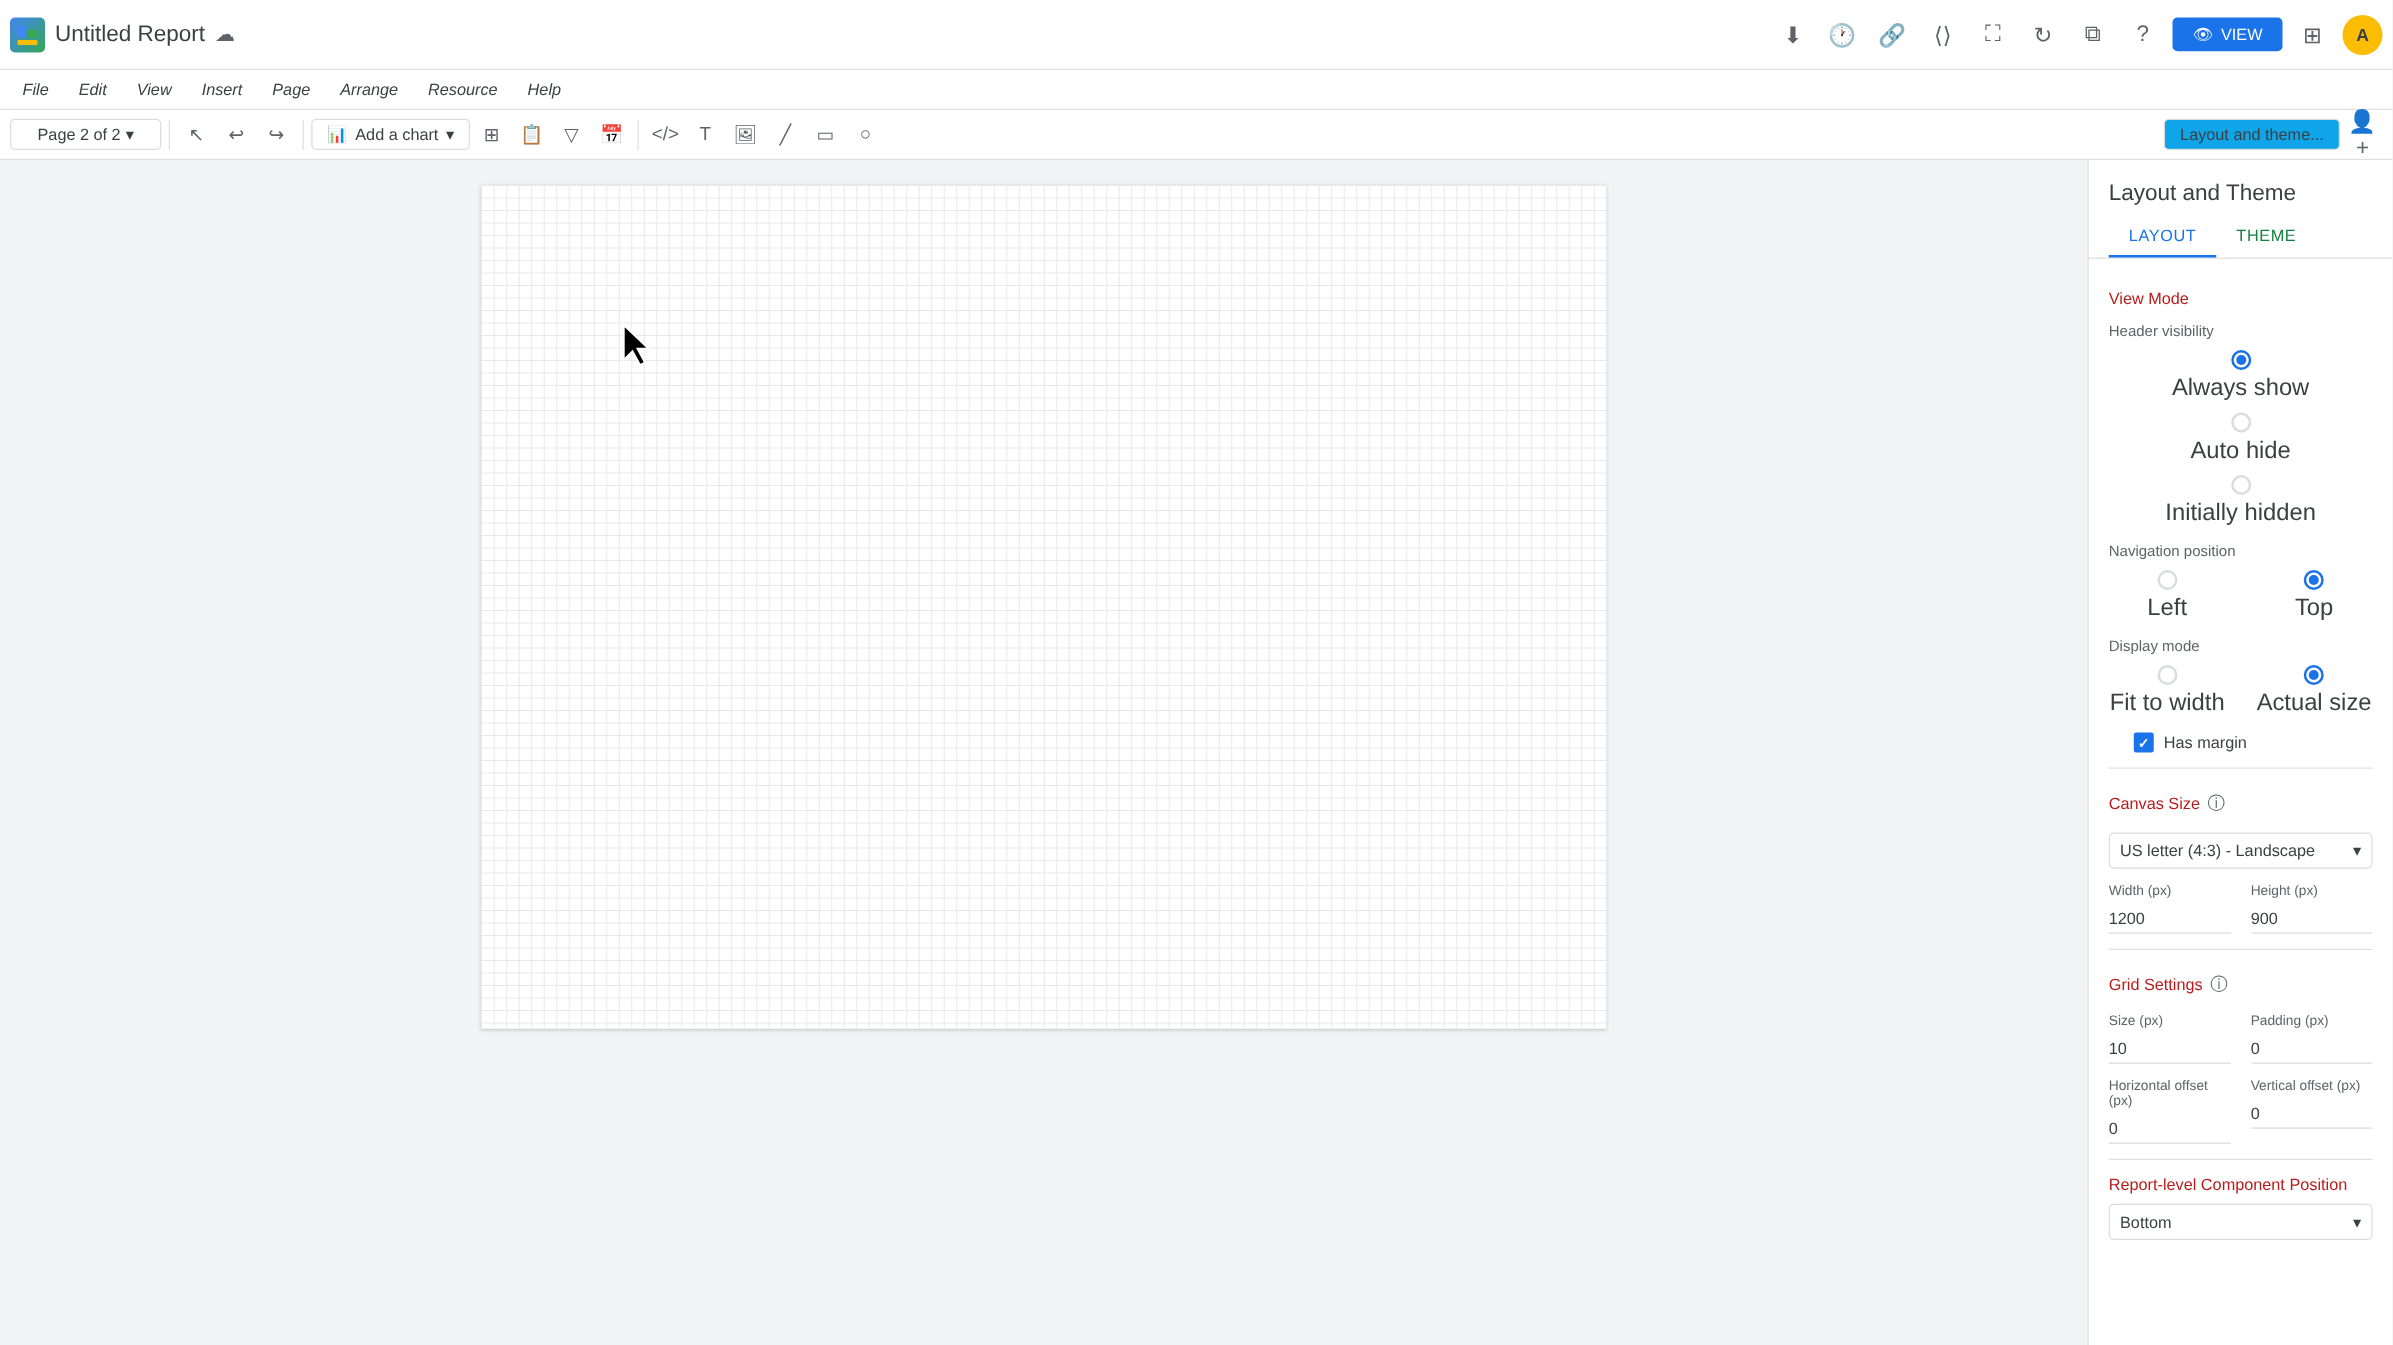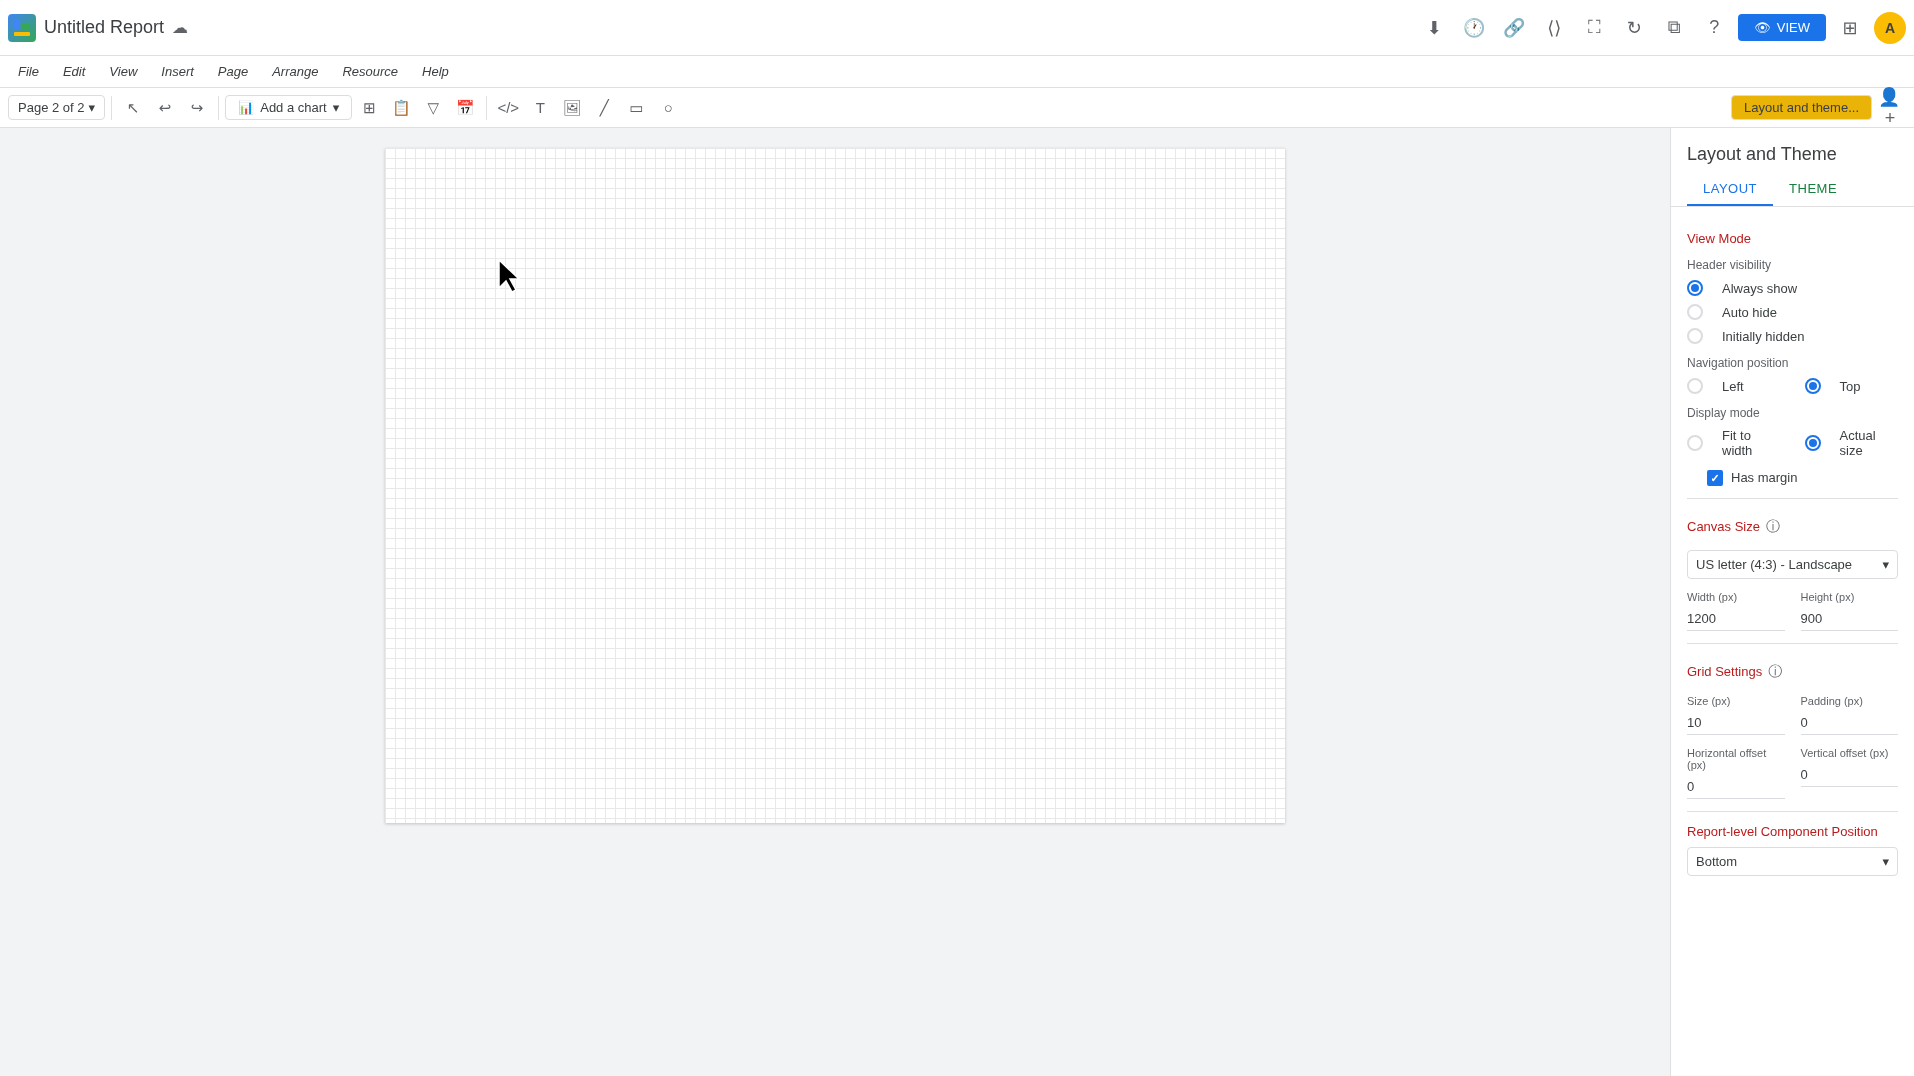--- a/index.html
+++ b/index.html
@@ -110,34 +110,34 @@
       padding: 4px 12px;
       border: 1px solid #dadce0;
       border-radius: 4px;
       background: #fff;
       cursor: pointer;
       font-size: 13px;
       color: #3c4043;
     }
     .page-selector {
       display: flex; align-items: flex-end;
-      padding: 4px 9px;
+      padding: 4px 21px;
       border: 1px solid #dadce0;
       border-radius: 4px;
       background: #fff;
       cursor: pointer;
       font-size: 13px;
       color: #3c4043;
       gap: 4px;
     }
     .layout-theme-btn {
       padding: 4px 12px;
       border: 1px solid #dadce0;
       border-radius: 4px;
-      background: #eab308;
+      background: #0ea5e9;
       cursor: pointer;
       font-size: 13px;
       color: #3c4043;
     }
     .toolbar-spacer { flex: 1; }
 
     
     .main-content {
       display: flex;
       height: calc(100vh - 120px);
@@ -207,24 +207,25 @@
     }
     .radio-group {
       display: flex;
       flex-direction: column;
       gap: 8px;
       margin-bottom: 12px;
     }
     .radio-option {
       display: flex;
       align-items: center;
-      gap: 19px;
-      cursor: pointer;
-      font-size: 13px;
-      color: #3c4043;
+      gap: 4px;
+      cursor: pointer;
+      font-size: 19px;
+      color: #3c4043;
+      flex-direction: column;
     }
     .radio-circle {
       width: 16px; height: 16px;
       border-radius: 50%;
       border: 2px solid #dadce0;
       display: flex; align-items: center; justify-content: center;
       flex-shrink: 0;
     }
     .radio-circle.selected {
       border-color: #1a73e8;

